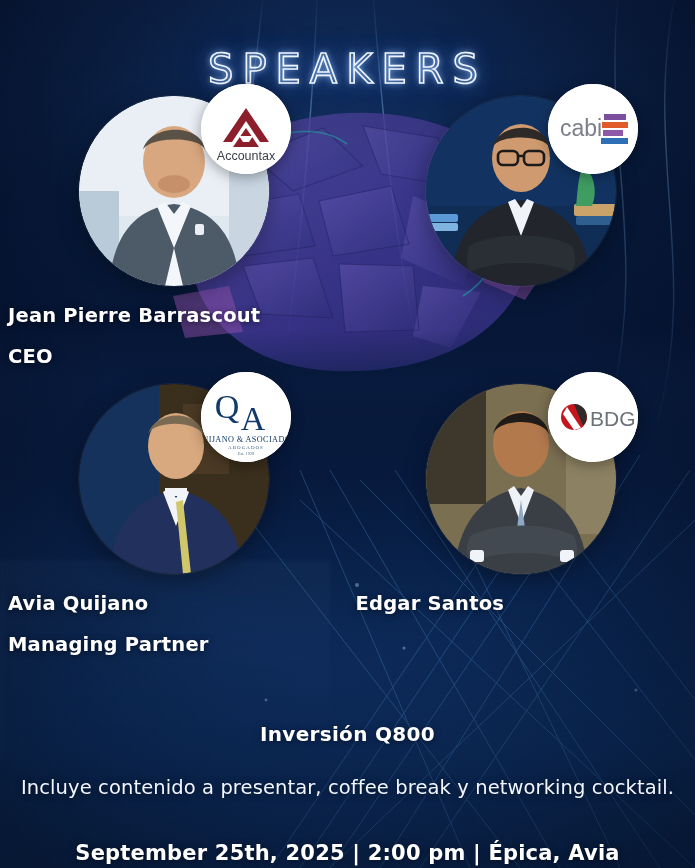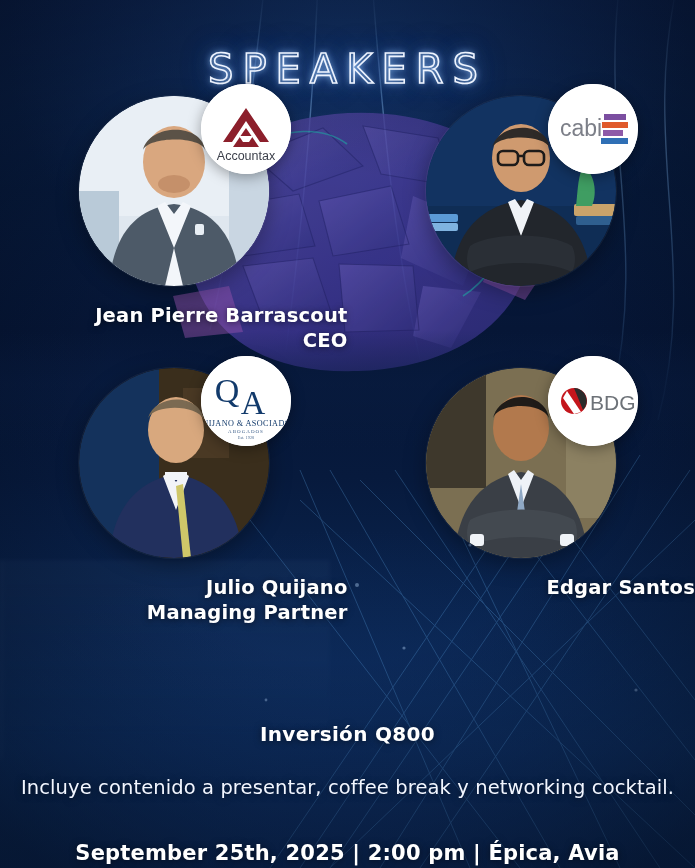--- a/index.html
+++ b/index.html
@@ -57,27 +57,28 @@
     overflow:hidden;box-shadow:0 0 0 1px rgba(255,255,255,.06),0 6px 22px rgba(0,0,0,.35);
   }
   .portrait svg{display:block;width:190px;height:190px;}
   .logo-badge{
     position:absolute;right:-22px;top:-12px;width:90px;height:90px;border-radius:50%;
     background:#ffffff;display:flex;align-items:center;justify-content:center;
     box-shadow:0 3px 14px rgba(0,0,0,.35);overflow:hidden;
   }
   .logo-badge svg{display:block;}
   .names{
-    text-align:right;margin-top:18px;color:#ffffff;
+    text-align:left;margin-top:18px;color:#ffffff;
     font-family:"DejaVu Sans", sans-serif;
     font-weight:bold;line-height:1.28;
     text-shadow:0 1px 6px rgba(0,0,0,.55);
+    padding-left:8px;
   }
   .name{font-size:19.5px;letter-spacing:.2px;}
-  .role{font-size:19.5px;letter-spacing:.2px;}
+  .role{font-size:19.5px;letter-spacing:.2px;margin-top:16px;}
   .row2{margin-top:14px;}
   
   .footer{position:absolute;left:0;right:0;top:722px;text-align:center;color:#fff;}
   .price{
     font-family:"DejaVu Sans", sans-serif;font-weight:bold;font-size:20px;
     letter-spacing:.3px;text-shadow:0 1px 7px rgba(0,0,0,.5);
   }
   .includes{
     margin-top:30px;font-family:"DejaVu Sans", sans-serif;font-weight:400;
     font-size:19.5px;letter-spacing:.1px;color:#f2f6ff;
@@ -313,21 +314,21 @@
                 <text x="26" y="46" font-size="34" text-anchor="middle">Q</text>
                 <text x="52" y="58" font-size="34" text-anchor="middle">A</text>
               </g>
               <text x="45" y="70" font-family="'Liberation Serif',serif" font-size="8.2" fill="#123a6b" text-anchor="middle" letter-spacing=".4">QUIJANO &amp; ASOCIADOS</text>
               <text x="45" y="77" font-family="'Liberation Serif',serif" font-size="5" fill="#3a5c87" text-anchor="middle" letter-spacing="1">ABOGADOS</text>
               <text x="45" y="83" font-family="'Liberation Serif',serif" font-size="4.4" fill="#5b7699" text-anchor="middle">Est. 1928</text>
             </svg>
           </div>
         </div>
         <div class="names">
-          <div class="name">Julio Quijano</div>
+          <div class="name">Avia Quijano</div>
           <div class="role">Managing Partner</div>
         </div>
       </div>
 
       <div class="cell">
         <div class="portrait-wrap">
           <div class="portrait">
             <svg viewBox="0 0 190 190">
               <defs>
                   <clipPath id="c4">

